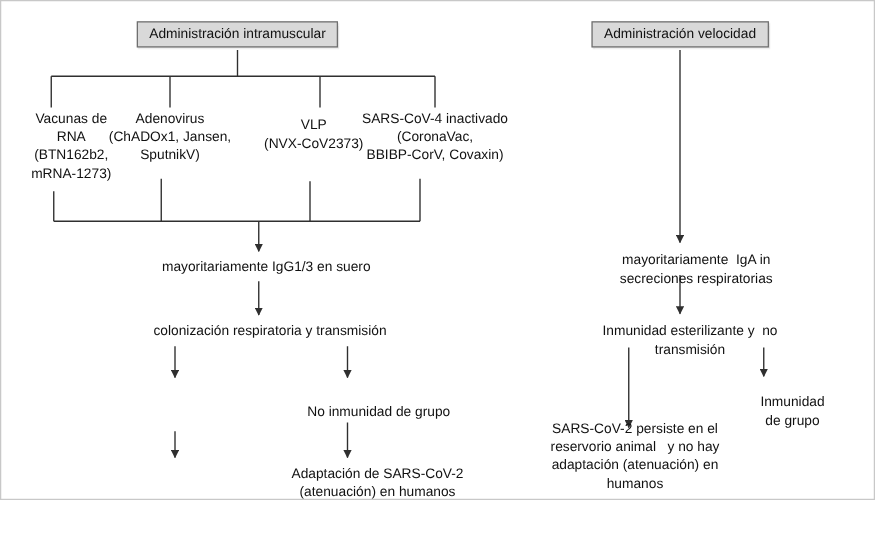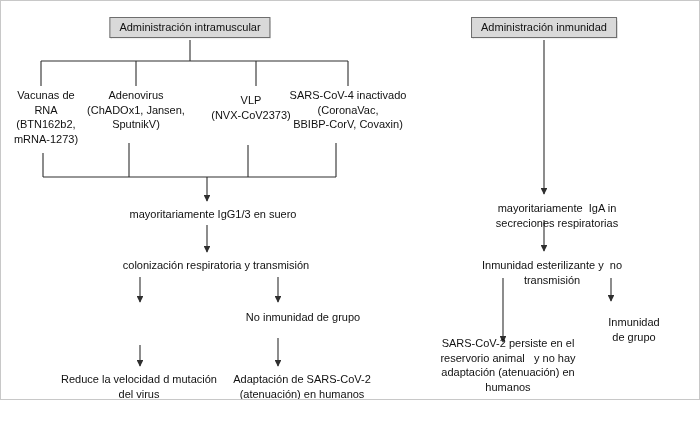--- a/index.html
+++ b/index.html
@@ -46,40 +46,38 @@
     <line class="arrow" x1="139" y1="344" x2="139" y2="365"></line>
     <line class="arrow" x1="277" y1="337" x2="277" y2="365"></line>
 
     <line class="arrow" x1="543" y1="39" x2="543" y2="193"></line>
     <line class="arrow" x1="543" y1="219" x2="543" y2="250"></line>
     <line class="arrow" x1="502" y1="277" x2="502" y2="341"></line>
     <line class="arrow" x1="610" y1="277" x2="610" y2="300"></line>
   </svg>
 
   <div class="node box" style="left:189px;top:16px">Administración intramuscular</div>
-  <div class="node box" style="left:543px;top:16px">Administración inmunidad</div>
+  <div class="node box" style="left:543px;top:16px">Administración velocidad</div>
 
-  <div class="node" style="left:45px;top:87px">Vacunas de
+  <div class="node" style="left:56px;top:87px">Vacunas de
 RNA
 (BTN162b2,
 mRNA-1273)</div>
   <div class="node" style="left:135px;top:87px">Adenovirus
 (ChADOx1, Jansen,
 SputnikV)</div>
   <div class="node" style="left:250px;top:92px">VLP
 (NVX-CoV2373)</div>
   <div class="node" style="left:347px;top:87px">SARS-CoV-4 inactivado
 (CoronaVac,
 BBIBP-CorV, Covaxin)</div>
 
   <div class="node" style="left:212px;top:206px">mayoritariamente IgG1/3 en suero</div>
   <div class="node" style="left:215px;top:257px">colonización respiratoria y transmisión</div>
-  <div class="node" style="left:302px;top:309px">No inmunidad de grupo</div>
-  <div class="node" style="left:138px;top:371px">Reduce la velocidad d mutación
-del virus</div>
+  <div class="node" style="left:302px;top:322px">No inmunidad de grupo</div>
   <div class="node" style="left:301px;top:371px">Adaptación de SARS-CoV-2
 (atenuación) en humanos</div>
 
   <div class="node" style="left:556px;top:200px">mayoritariamente  IgA in secreciones respiratorias</div>
   <div class="node" style="left:633px;top:314px">Inmunidad de grupo</div>
   <div class="node" style="left:551px;top:257px">Inmunidad esterilizante y  no transmisión</div>
   <div class="node" style="left:507px;top:335px">SARS-CoV-2 persiste en el
 reservorio animal   y no hay
 adaptación (atenuación) en
 humanos</div>

